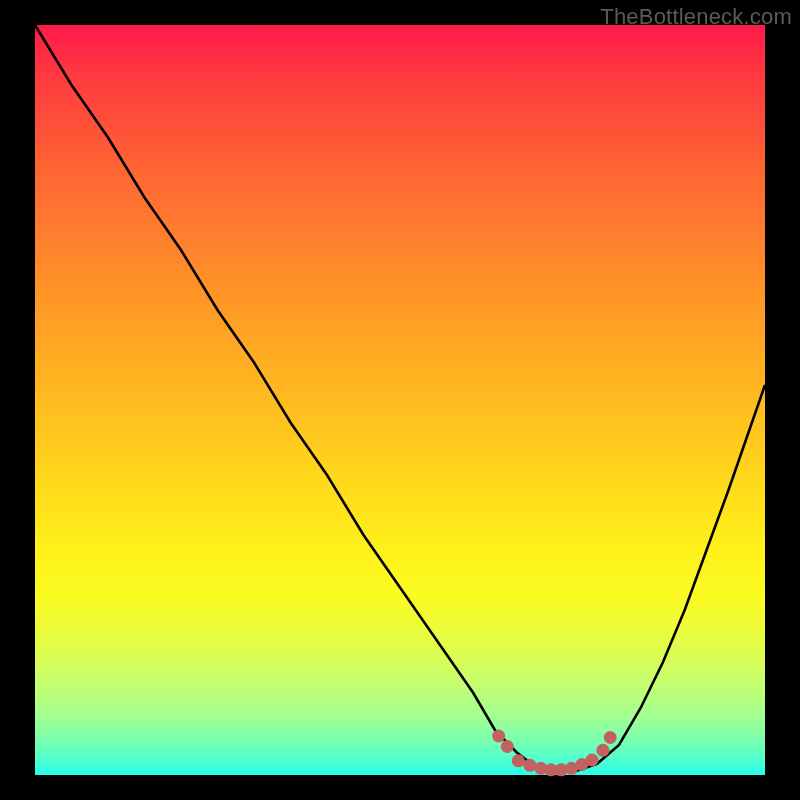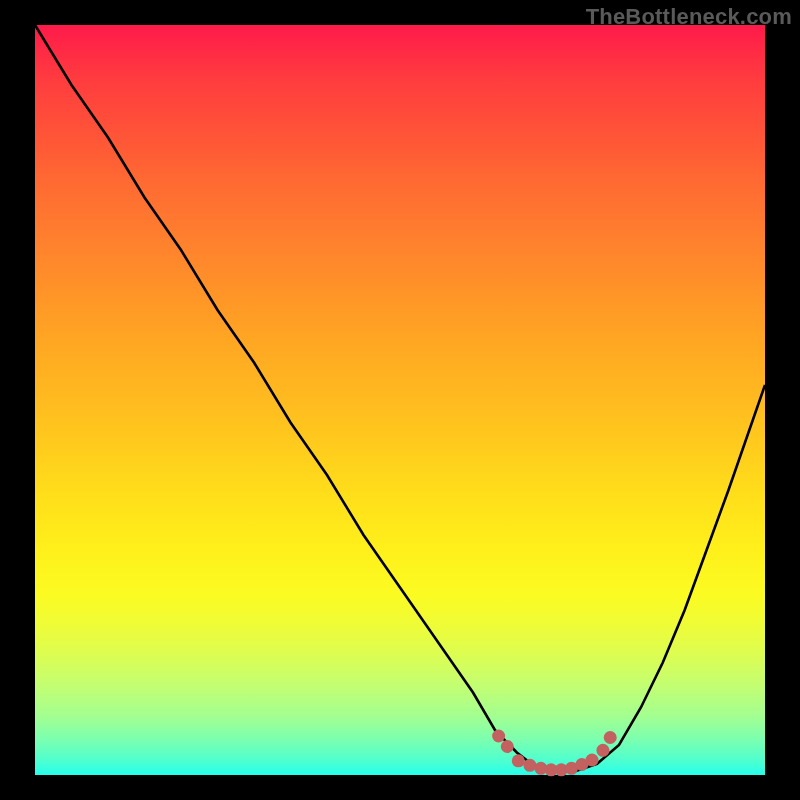--- a/index.html
+++ b/index.html
@@ -16,21 +16,21 @@
     width: 800px;
     height: 800px;
     background: #000;
   }
   .watermark {
     position: absolute;
     top: 4px;
     right: 8px;
     color: #5a5a5a;
     font-size: 22px;
-    font-weight: 700;
+    font-weight: 400;
     z-index: 10;
     letter-spacing: 0.2px;
   }
   .plot-area {
     position: absolute;
     left: 35px;
     top: 25px;
     width: 730px;
     height: 750px;
     background: linear-gradient(to bottom,

